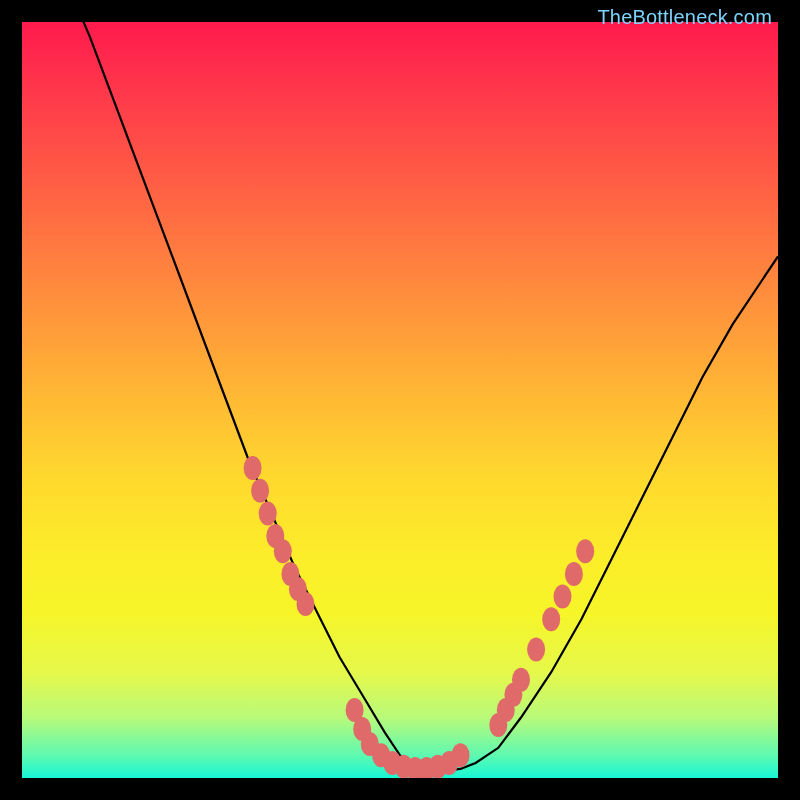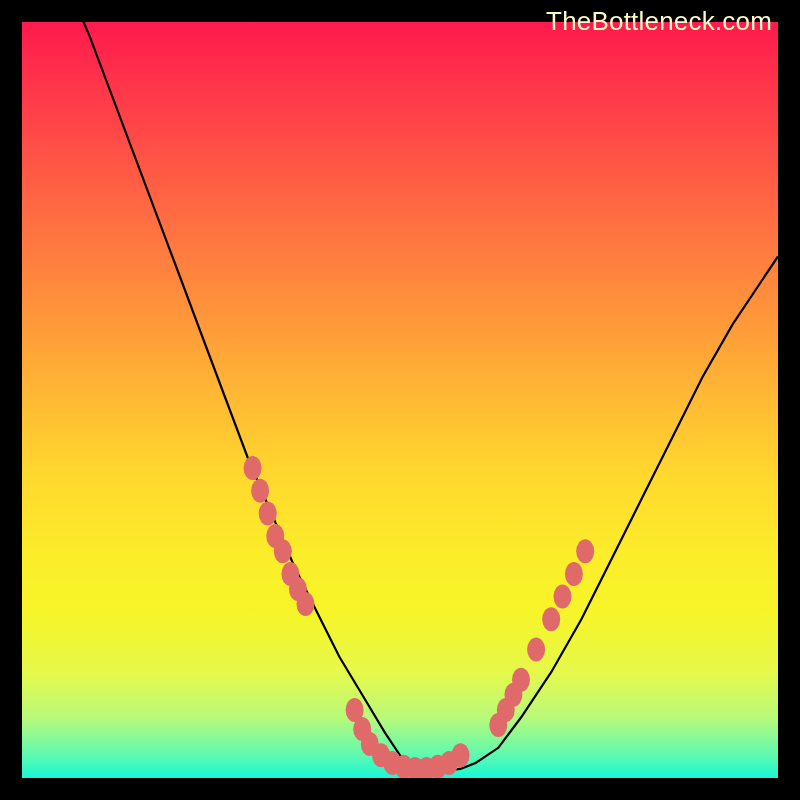--- a/index.html
+++ b/index.html
@@ -30,22 +30,22 @@
       #e6f84a 86%,
       #b8fa7a 92%,
       #5ef9b0 97%,
       #18f7d6 100%
     );
   }
   .watermark {
     position: absolute;
     top: 6px;
     right: 28px;
-    color: #fef9c3;
-    font-size: 26px;
+    color: #7dd3fc;
+    font-size: 20px;
     letter-spacing: 0.2px;
     font-weight: 500;
   }
   svg.plot {
     position: absolute;
     left: 0;
     top: 0;
   }
   .curve {
     fill: none;

